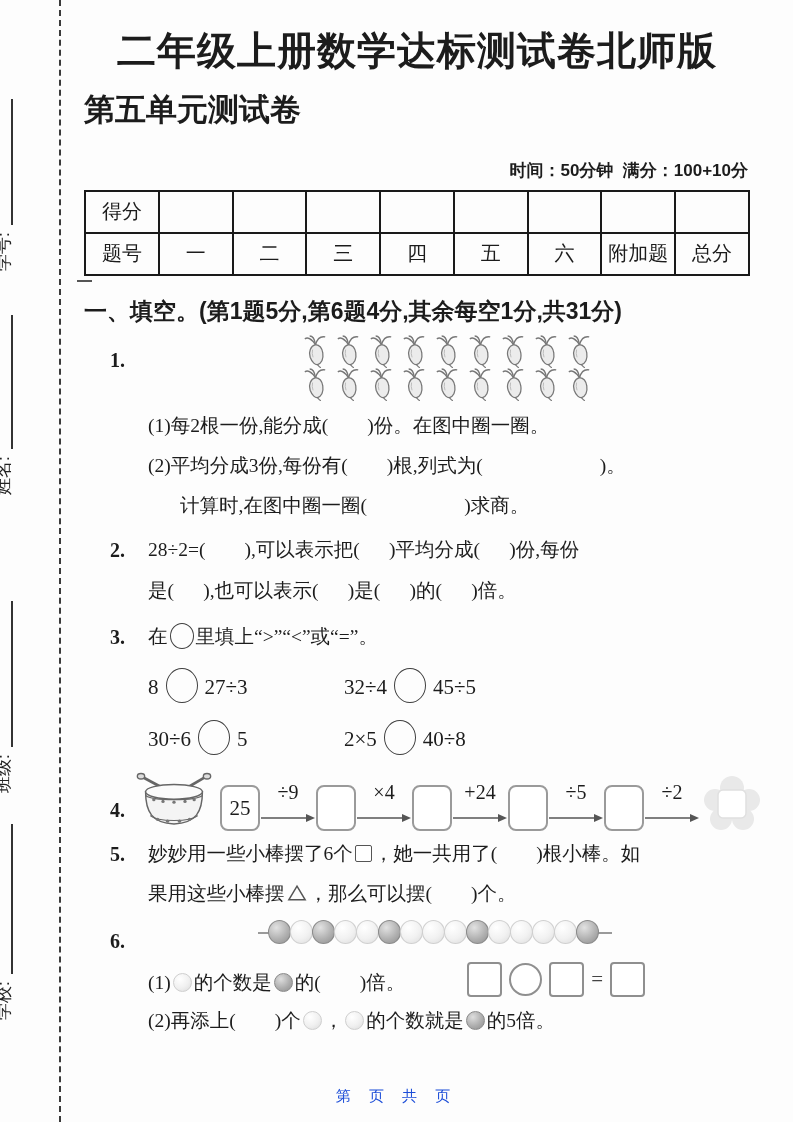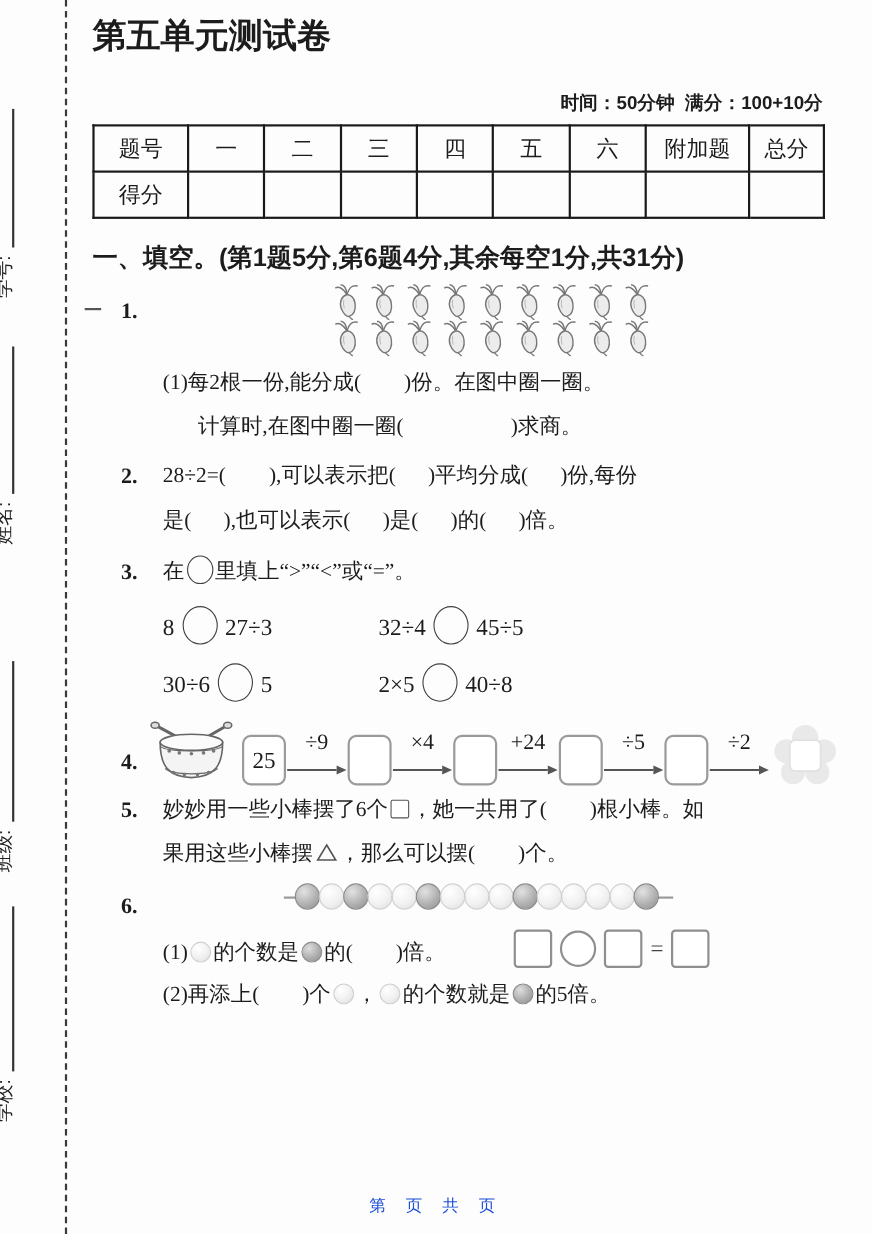--- a/index.html
+++ b/index.html
@@ -104,47 +104,48 @@
   <span>班级:</span>
   <span class="u-line" style="width:146px;"></span>
 </div>
 <div class="m-item" style="left:15px;top:997px;">
   <span>学校:</span>
   <span class="u-line" style="width:150px;"></span>
 </div>
 
 <div class="content">
 
+  <h1 class="title">二年级上册数学达标测试卷北师版</h1>
   <h2 class="subtitle">第五单元测试卷</h2>
   <div class="exam-info">时间：50分钟  满分：100+10分</div>
 
   <table class="score">
     <tbody>
         <tr>
+      <td>得分</td>
+      <td></td>
+      <td></td>
+      <td></td>
+      <td></td>
+      <td></td>
+      <td></td>
+      <td></td>
+      <td></td>
+    </tr>
+    <tr>
       <th>题号</th>
       <th>一</th>
       <th>二</th>
       <th>三</th>
       <th>四</th>
       <th>五</th>
       <th>六</th>
       <th>附加题</th>
       <th>总分</th>
     </tr>
-    <tr>
-      <td>得分</td>
-      <td></td>
-      <td></td>
-      <td></td>
-      <td></td>
-      <td></td>
-      <td></td>
-      <td></td>
-      <td></td>
-    </tr>
   </tbody>
     </table>
 
   <div class="section-heading">一、填空。(第1题5分,第6题4分,其余每空1分,共31分)</div>
 
   <div class="q" style="margin-top:2px;">
     <span class="q-num" style="top:10px;">1.</span>
     <div class="radish-grid" id="radish-grid">
         <div class="radish-row">
           <span class="radish"><svg viewBox="0 0 26 34">
@@ -289,20 +290,21 @@
               <path d="M13,10 C9,4 5,2 2,4" fill="none" stroke="#777" stroke-width="1.4"></path>
               <path d="M13,10 C12,3 10,1 7,1" fill="none" stroke="#777" stroke-width="1.4"></path>
               <path d="M13,10 C15,3 18,1 23,2" fill="none" stroke="#777" stroke-width="1.4"></path>
               <path d="M13,10 C8,11.5 5.5,17 7.5,23 C9.5,28.5 13,31 15,30.5 C19,29.5 21.5,25 20.5,18.5 C19.8,13.5 17,10.5 13,10 Z" fill="#ececec" stroke="#777" stroke-width="1.3"></path>
               <path d="M15,30.5 Q17,33 18.5,33.8" fill="none" stroke="#777" stroke-width="1.2"></path>
               <path d="M10,15 Q9,19 10.5,23" fill="none" stroke="#bbb" stroke-width="1"></path>
             </svg></span>
         </div>
       </div>
     <div class="q-line">(1)每2根一份,能分成(        )份。在图中圈一圈。</div>
+    <div class="q-line">(2)平均分成3份,每份有(        )根,列式为(                        )。</div>
     <div class="q-line indent2">计算时,在图中圈一圈(                    )求商。</div>
   </div>
 
   <div class="q" style="margin-top:14px;">
     <span class="q-num">2.</span>
     <div class="q-line" style="margin-top:0;">28÷2=(        ),可以表示把(      )平均分成(      )份,每份</div>
     <div class="q-line">是(      ),也可以表示(      )是(      )的(      )倍。</div>
   </div>
 
   <div class="q" style="margin-top:16px;">

